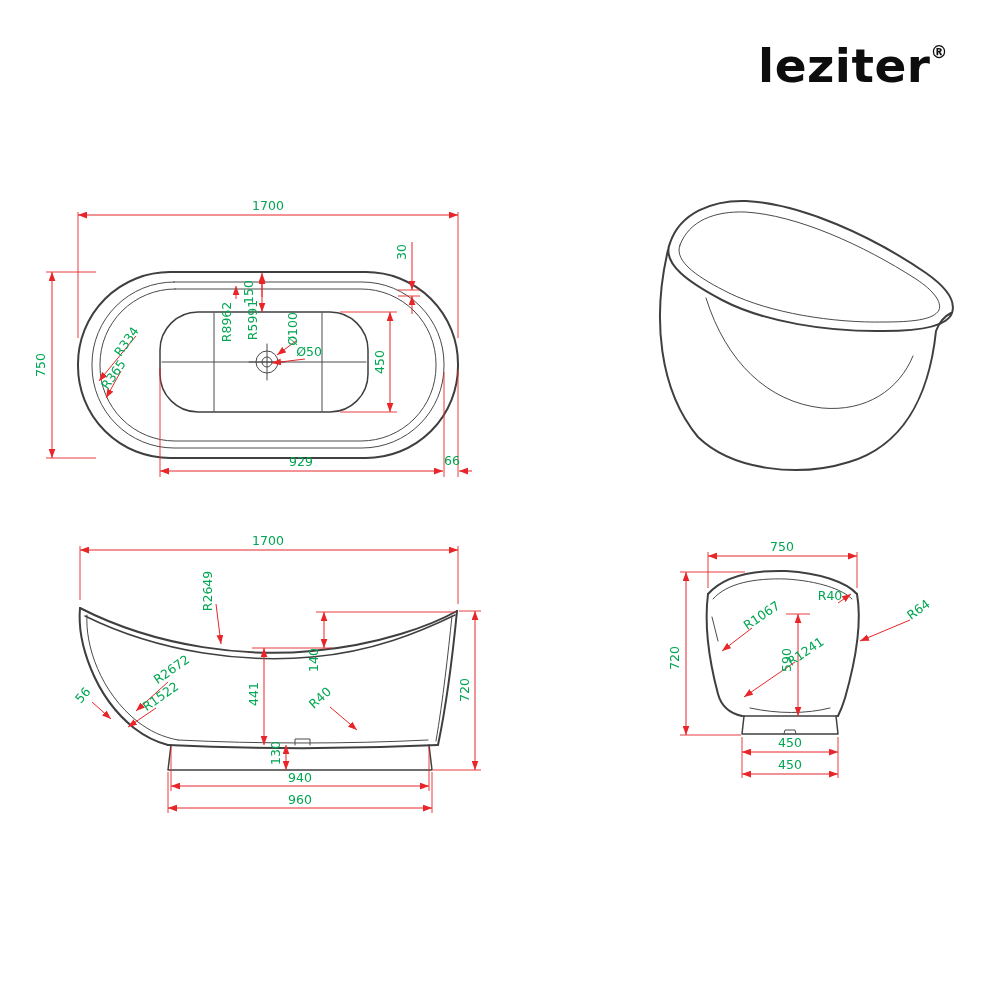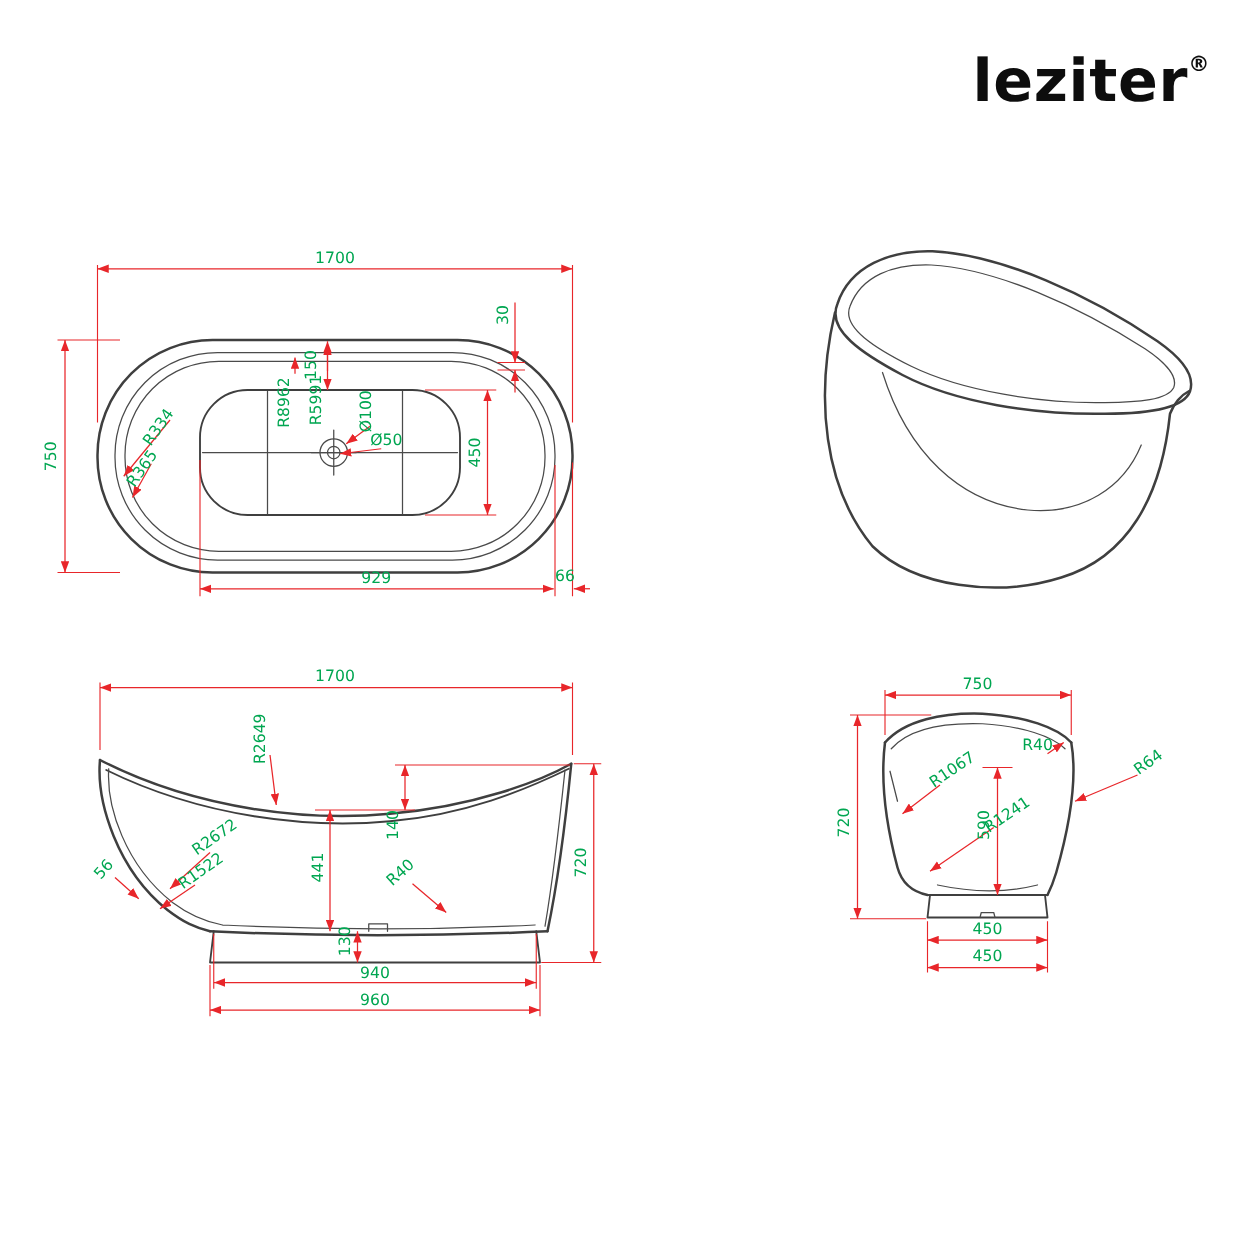--- a/index.html
+++ b/index.html
@@ -1,19 +1,19 @@
 <!DOCTYPE html>
 <html><head>
 <meta charset="utf-8">
 <style>
   * { margin:0; padding:0; box-sizing:border-box; }
   html,body { background:#ffffff; }
   body { font-family:"DejaVu Sans", sans-serif; }
   .canvas { position:relative; width:1000px; height:1000px; background:#ffffff; overflow:hidden; }
-  .logo { position:absolute; top:42px; right:32px; color:#0d0d0d; font-weight:bold;
+  .logo { position:absolute; top:42px; right:52px; color:#0d0d0d; font-weight:bold;
           font-size:47px; letter-spacing:0.5px; line-height:1; font-family:"DejaVu Sans", sans-serif; }
   .logo sup { font-size:17px; vertical-align:24px; }
   svg { position:absolute; left:0; top:0; }
   svg text { font-family:"DejaVu Sans", sans-serif; }
   .lbl  { fill:#00a651; font-size:12.5px; }
   .dim  { stroke:#e8262a; stroke-width:1;   fill:none; }
   .ext  { stroke:#e8262a; stroke-width:0.9; fill:none; }
   .ldr  { stroke:#e8262a; stroke-width:1;   fill:none; }
   .outline { stroke:#3f3f3f; stroke-width:2;   fill:none; stroke-linecap:round; stroke-linejoin:round; }
   .mid     { stroke:#3f3f3f; stroke-width:1.5; fill:none; stroke-linecap:round; stroke-linejoin:round; }

